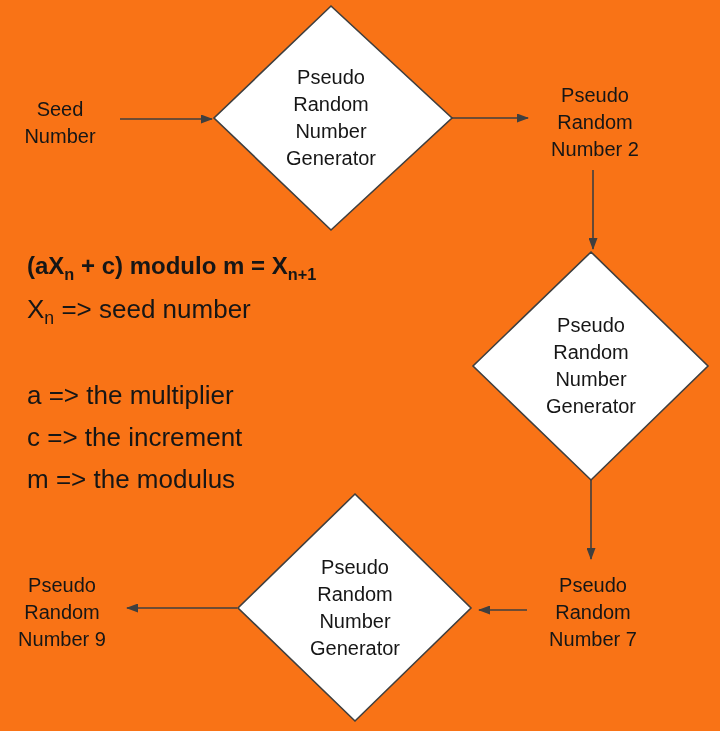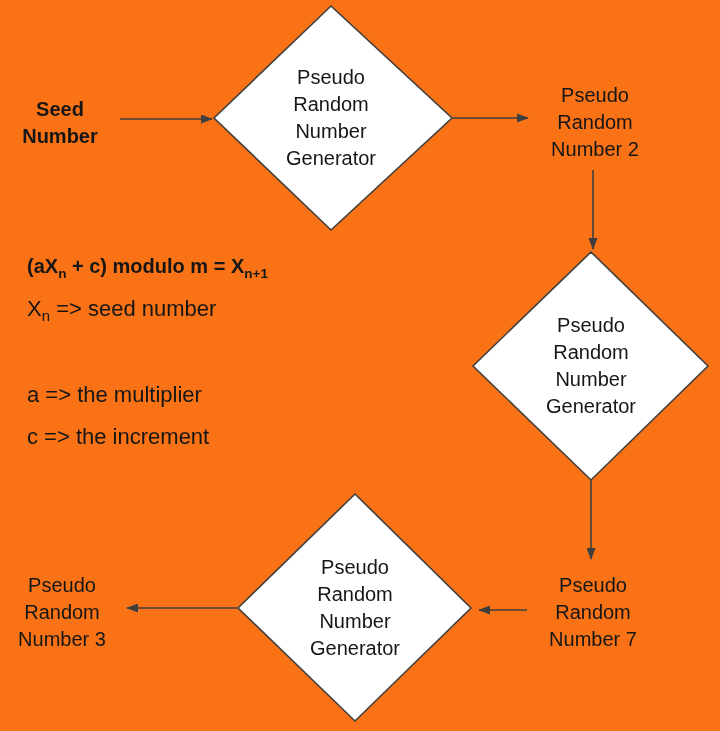--- a/index.html
+++ b/index.html
@@ -33,26 +33,26 @@
   .formula {
     position: absolute;
     left: 27px; top: 0;
     width: 330px; height: 731px;
     color: #161616;
   }
   .f-line {
     position: absolute;
     left: 0;
     white-space: nowrap;
-    font-size: 22px;
+    font-size: 26px;
     line-height: 24px;
   }
   .f-title {
     font-weight: bold;
-    font-size: 20px;
+    font-size: 24px;
   }
   .f-line sub {
     font-size: 0.68em;
     line-height: 0;
   }
 </style>
 </head>
 <body>
 
 <div class="stage">
@@ -90,46 +90,47 @@
     <span>Generator</span>
   </div>
 
   <div class="lbl d-label" style="left:265px; top:554px;">
     <span>Pseudo</span>
     <span>Random</span>
     <span>Number</span>
     <span>Generator</span>
   </div>
 
-  <div class="lbl side-label" style="left:0px; top:96px;font-weight:bold;">
+  <div class="lbl side-label" style="left:0px; top:96px;">
     <span>Seed</span>
     <span>Number</span>
   </div>
 
   <div class="lbl side-label" style="left:535px; top:82px;">
     <span>Pseudo</span>
     <span>Random</span>
     <span>Number 2</span>
   </div>
 
   <div class="lbl side-label" style="left:533px; top:572px;">
     <span>Pseudo</span>
     <span>Random</span>
     <span>Number 7</span>
   </div>
 
   <div class="lbl side-label" style="left:2px; top:572px;">
     <span>Pseudo</span>
     <span>Random</span>
-    <span>Number 3</span>
+    <span>Number 9</span>
   </div>
 
   <div class="formula">
     <div class="f-line f-title" style="top:254px;"><span>(aX</span><sub>n</sub><span> + c) modulo m = X</span><sub>n+1</sub></div>
 
     <div class="f-line" style="top:297px;"><span>X</span><sub>n</sub><span> =&gt; seed number</span></div>
 
 
     <div class="f-line" style="top:425px;">c =&gt; the increment</div>
     <div class="f-line" style="top:383px;">a =&gt; the multiplier</div>
+    <div class="f-line" style="top:467px;">m =&gt; the modulus</div>
   </div>
 
 </div>
 
 </body></html>

